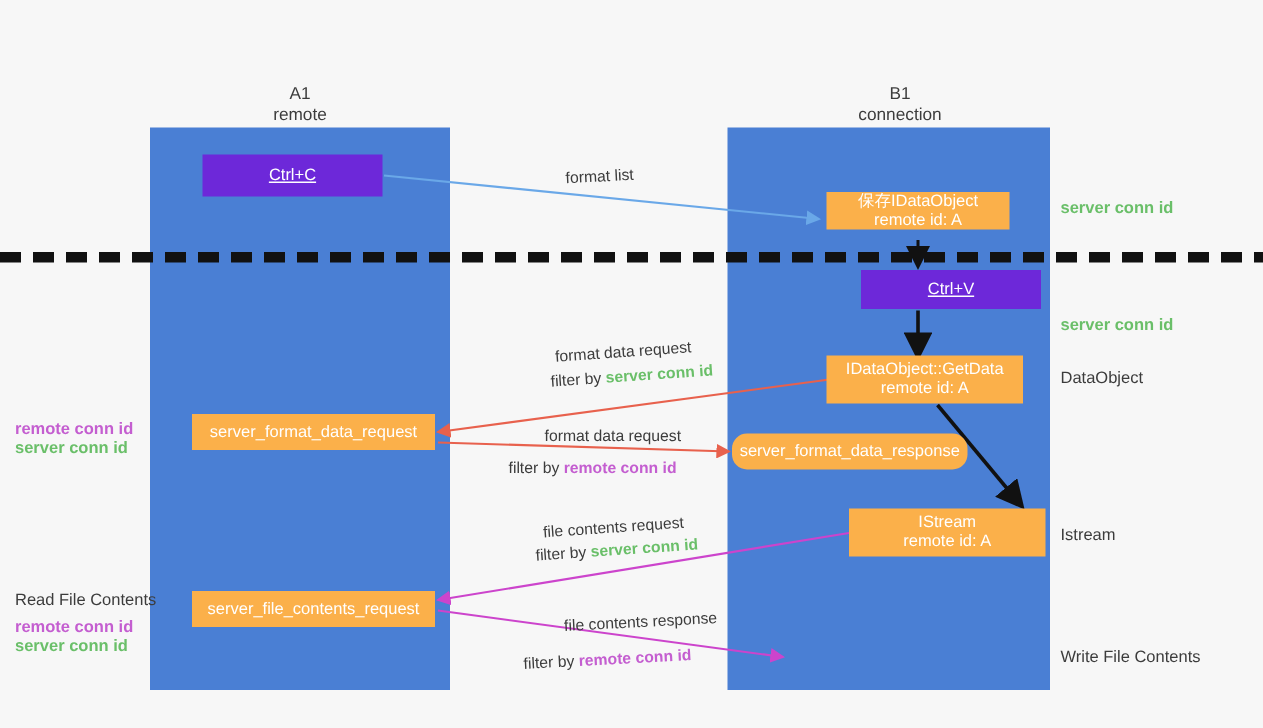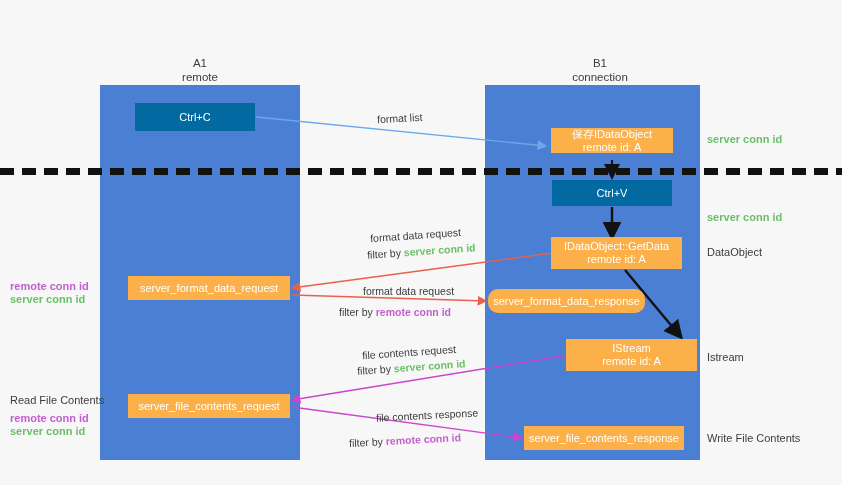--- a/index.html
+++ b/index.html
@@ -51,21 +51,21 @@
     flex-direction: column;
     align-items: center;
     justify-content: center;
     color: #ffffff;
     font-size: 11px;
     line-height: 13px;
     text-align: center;
     white-space: pre-line;
     z-index: 6;
   }
-  .box-green { background: #0369a1; }
+  .box-green { background: #6d28d9; text-decoration: underline; }
   .box-orange { background: #fbb04a; }
 
   .side-label {
     position: absolute;
     font-size: 11px;
     line-height: 14px;
     white-space: pre-line;
     z-index: 7;
   }
   .c-green { color: #6abf69; font-weight: bold; }
@@ -145,27 +145,26 @@
   </svg>
 
   <div class="divider"></div>
 
   <div class="box box-green" style="left:135px; top:103px; width:120px; height:28px;">Ctrl+C</div>
   <div class="box box-orange" style="left:128px; top:276px; width:162px; height:24px;">server_format_data_request</div>
   <div class="box box-orange" style="left:128px; top:394px; width:162px; height:24px;">server_file_contents_request</div>
 
   <div class="box box-orange" style="left:551px; top:128px; width:122px; height:25px;">保存IDataObject
 remote id: A</div>
-  <div class="box box-green" style="left:552px; top:180px; width:120px; height:26px;">Ctrl+V</div>
+  <div class="box box-green" style="left:574px; top:180px; width:120px; height:26px;">Ctrl+V</div>
   <div class="box box-orange" style="left:551px; top:237px; width:131px; height:32px;">IDataObject::GetData
 remote id: A</div>
   <div class="box box-orange" style="left:566px; top:339px; width:131px; height:32px;">IStream
 remote id: A</div>
   <div class="box box-orange" style="left:488px; top:289px; width:157px; height:24px;border-radius:10px;">server_format_data_response</div>
-  <div class="box box-orange" style="left:524px; top:426px; width:160px; height:24px;">server_file_contents_response</div>
 
   <div class="side-label c-green" style="left:707px; top:132px;">server conn id</div>
   <div class="side-label c-green" style="left:707px; top:210px;">server conn id</div>
   <div class="side-label c-dark" style="left:707px; top:245px;">DataObject</div>
   <div class="side-label c-dark" style="left:707px; top:350px;">Istream</div>
   <div class="side-label c-dark" style="left:707px; top:431px;">Write File Contents</div>
 
   <div class="side-label c-purple" style="left:10px; top:279px;">remote conn id</div>
   <div class="side-label c-green" style="left:10px; top:292px;">server conn id</div>
   <div class="side-label c-dark" style="left:10px; top:393px;">Read File Contents</div>

